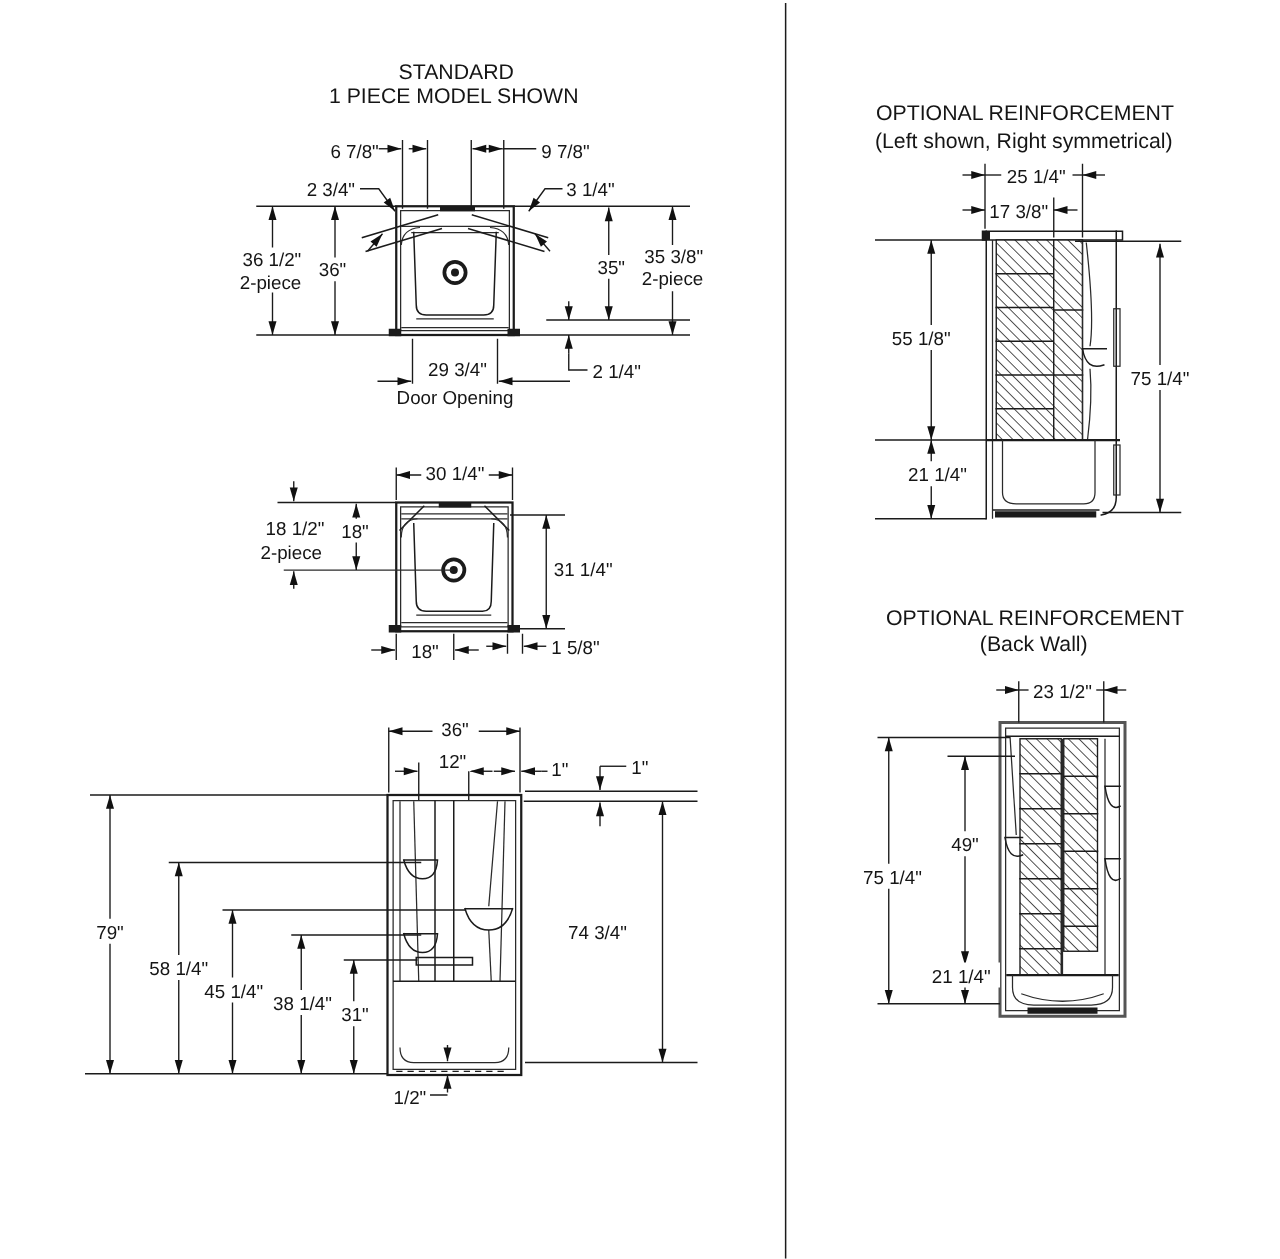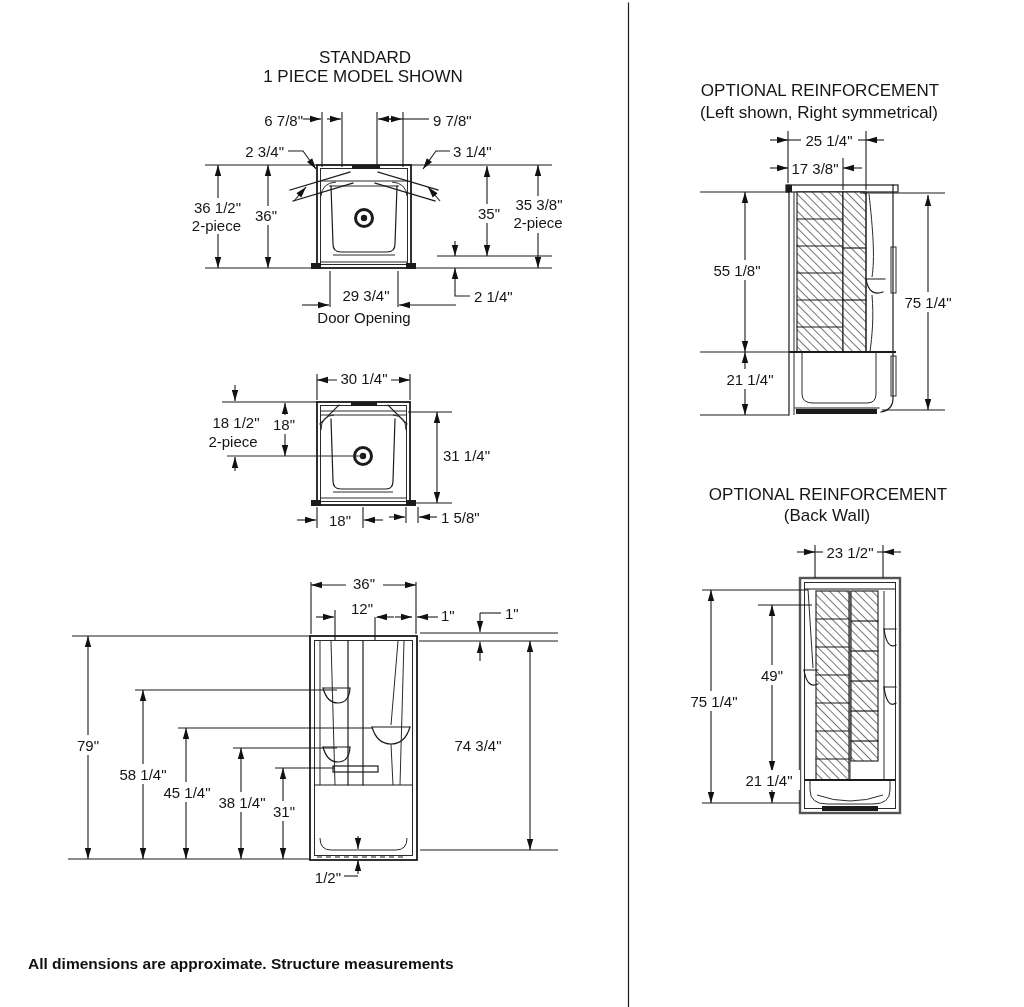--- a/index.html
+++ b/index.html
@@ -347,16 +347,15 @@
     <rect class="bg" x="686" y="691" width="56" height="20"></rect>
     <text text-anchor="middle" x="714" y="707">75 1/4"</text>
     <rect class="bg" x="753" y="665" width="38" height="20"></rect>
     <text text-anchor="middle" x="772" y="681">49"</text>
     <rect class="bg" x="739" y="770" width="61" height="20"></rect>
     <text text-anchor="middle" x="769" y="786">21 1/4"</text>
   </g>
 </svg>
 
 <div class="footer">
-  <div>All dimensions are approximate. Structure measurements</div>
 </div>
 
 </div>
 
 </body></html>

